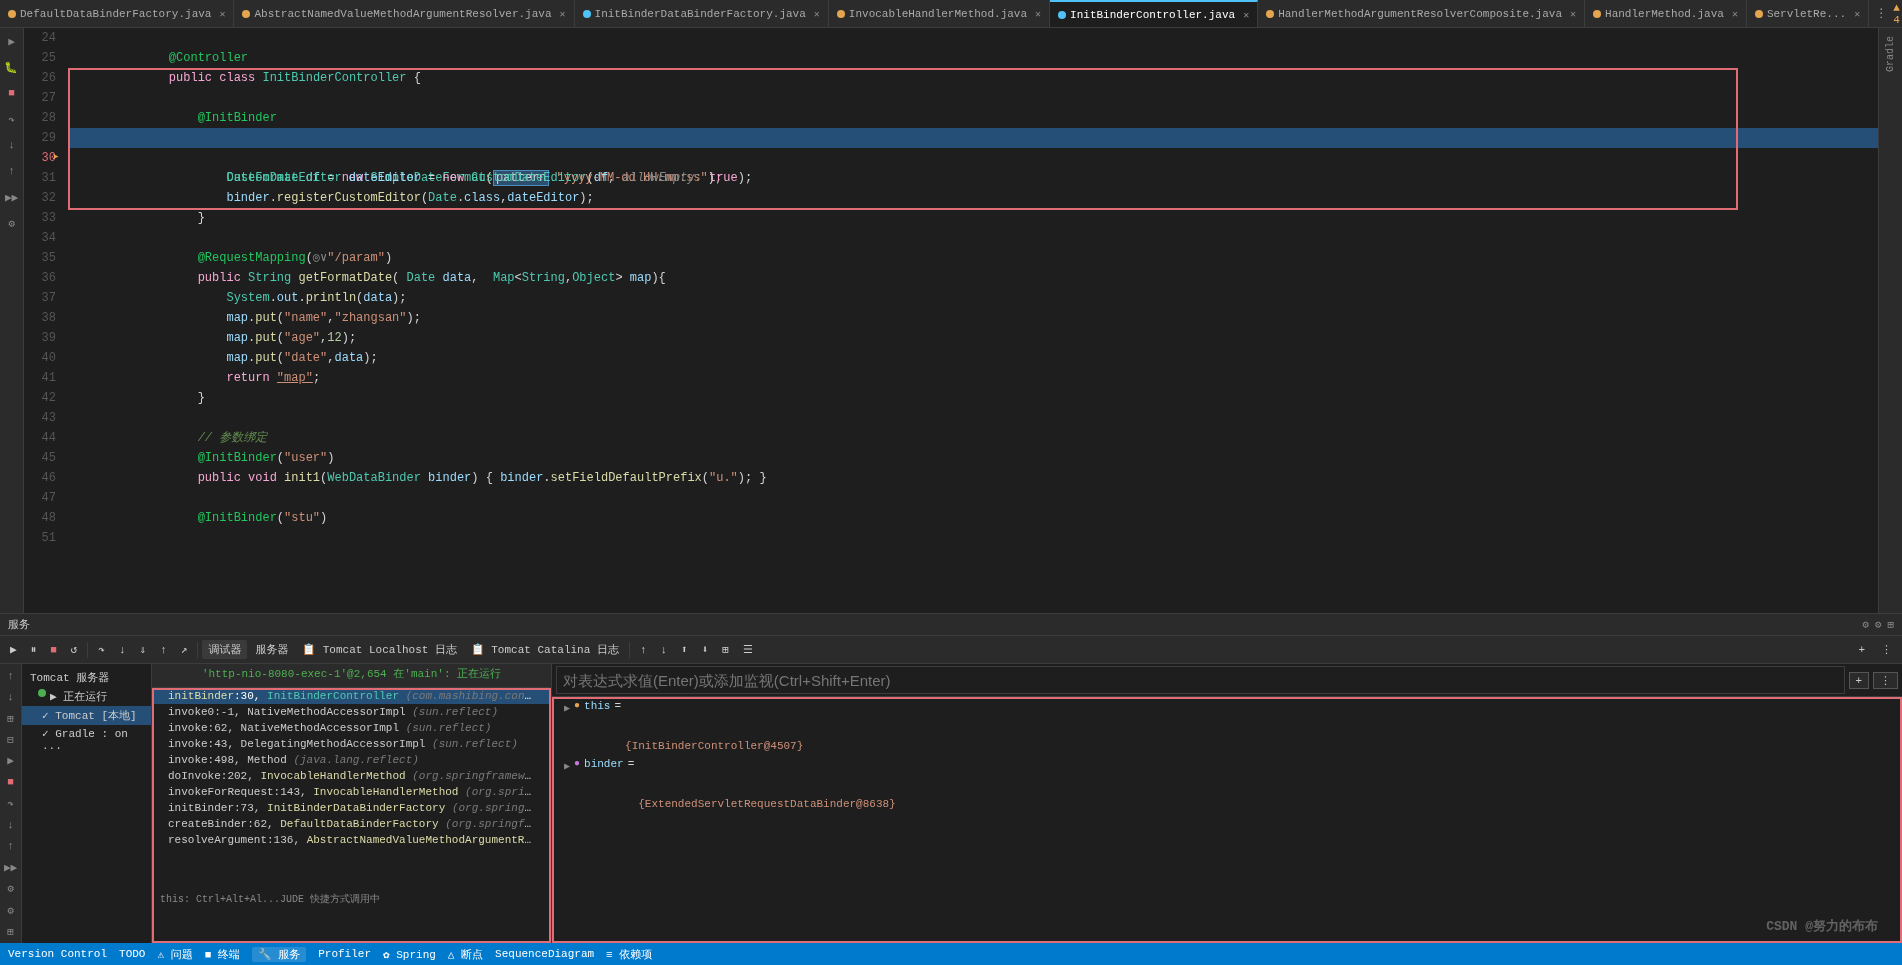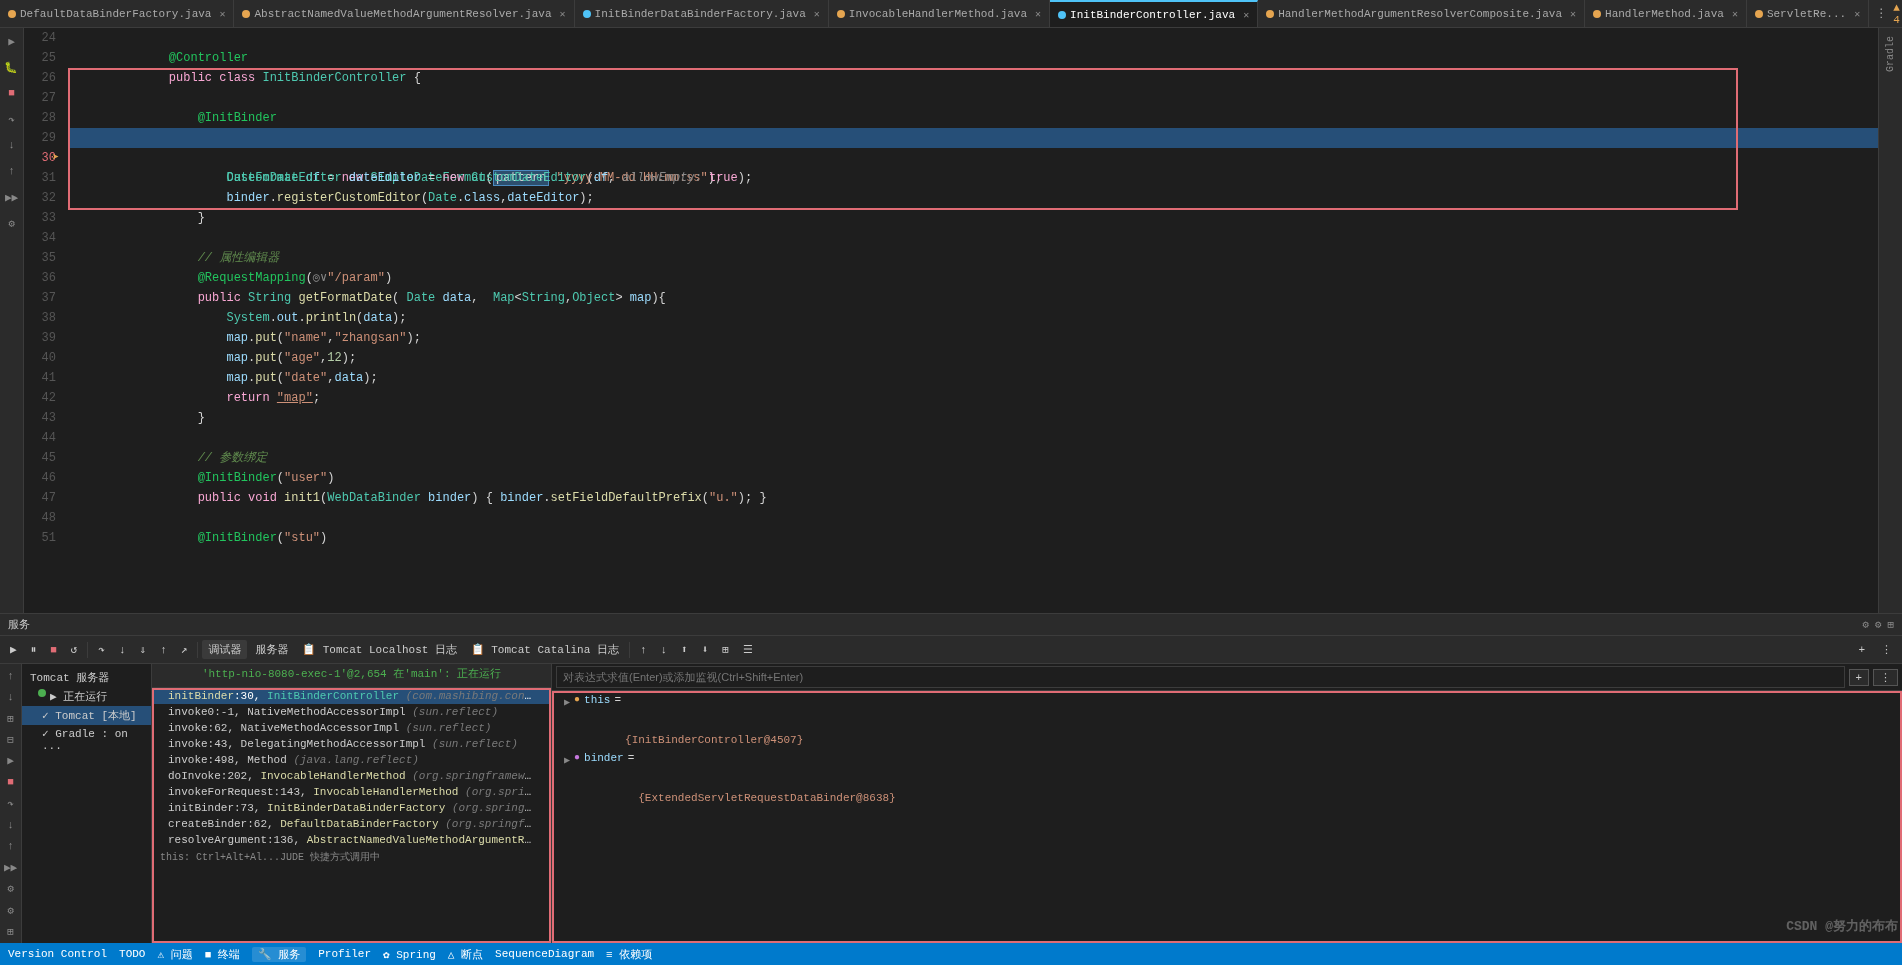--- a/index.html
+++ b/index.html
@@ -295,25 +295,25 @@
       color: #888;
       font-size: 11px;
       cursor: pointer;
     }
 
     
     .expr-field {
       background: #1e1e1e;
       border: 1px solid #3c3c3c;
       color: #ccc;
-      font-size: 11px;
+      font-size: 15px;
       padding: 2px 6px;
       flex: 1;
       outline: none;
-      height: 22px;
+      height: 28px;
     }
 
     .expr-bar {
       display: flex;
       align-items: center;
       padding: 2px 4px;
       background: #1e1e1e;
       border-bottom: 1px solid #3c3c3c;
       gap: 4px;
       flex-shrink: 0;
@@ -324,21 +324,21 @@
       color: #ccc;
       font-size: 11px;
       padding: 1px 6px;
       cursor: pointer;
     }
 
     
     .watermark {
       position: fixed;
       bottom: 30px;
-      right: 4px;
+      right: 24px;
       color: rgba(255,255,255,0.3);
       font-size: 13px;
       font-weight: bold;
       pointer-events: none;
       z-index: 1000;
     }
 
     .bottom-main {
       display: flex;
       flex: 1;
@@ -502,23 +502,20 @@
           <div class="code-line">
             &nbsp;&nbsp;&nbsp;&nbsp;&nbsp;&nbsp;&nbsp;&nbsp;&nbsp;&nbsp;<span class="var">binder</span><span class="op">.</span><span class="fn">registerCustomEditor</span><span class="punc">(</span><span class="cls">Date</span><span class="op">.</span><span class="var">class</span><span class="punc">,</span><span class="var">dateEditor</span><span class="punc">);</span>
           </div>
 
           <div class="code-line">
             &nbsp;&nbsp;&nbsp;&nbsp;&nbsp;&nbsp;<span class="punc">}</span>
           </div>
 
           <div class="code-line">&nbsp;</div>
 
-          <div class="code-line">
-            &nbsp;&nbsp;&nbsp;&nbsp;&nbsp;&nbsp;<span class="comment">// 属性编辑器</span>
-          </div>
 
           <div class="code-line">
             &nbsp;&nbsp;&nbsp;&nbsp;&nbsp;&nbsp;<span class="annotation">@RequestMapping</span><span class="punc">(</span><span style="color:#888;">◎∨</span><span class="str">"/param"</span><span class="punc">)</span>
           </div>
 
           <div class="code-line">
             &nbsp;&nbsp;&nbsp;&nbsp;&nbsp;&nbsp;<span class="kw2">public</span> <span class="cls">String</span> <span class="fn">getFormatDate</span><span class="punc">(</span> <span class="cls">Date</span> <span class="var">data</span><span class="punc">,</span>&nbsp;&nbsp;<span class="cls">Map</span><span class="op">&lt;</span><span class="cls">String</span><span class="punc">,</span><span class="cls">Object</span><span class="op">&gt;</span> <span class="var">map</span><span class="punc">){</span>
           </div>
 
           <div class="code-line">
@@ -689,21 +686,21 @@
           </div>
           <div class="call-stack-item">
             initBinder:73, <span class="method">InitBinderDataBinderFactory</span> <span class="pkg">(org.springframework.web.method.ann...</span>
           </div>
           <div class="call-stack-item">
             createBinder:62, <span class="method">DefaultDataBinderFactory</span> <span class="pkg">(org.springframework.web.bind.supp...</span>
           </div>
           <div class="call-stack-item">
             resolveArgument:136, <span class="method">AbstractNamedValueMethodArgumentResolver</span> 
           </div>
-          <div class="call-stack-item" style="color:#888; font-size:10px; padding-left:8px;">
+          <div class="call-stack-item" style="color:#888; font-size:10px; padding-left:8px;margin-top:42px;">
             this: Ctrl+Alt+Al...JUDE 快捷方式调用中
           </div>
         </div>
       </div>
 
       <div class="variables-panel">
 
         <div class="expr-bar">
           <input class="expr-field" placeholder="对表达式求值(Enter)或添加监视(Ctrl+Shift+Enter)" style="">
           <div style="margin-left:auto; display:flex; gap:4px;">

